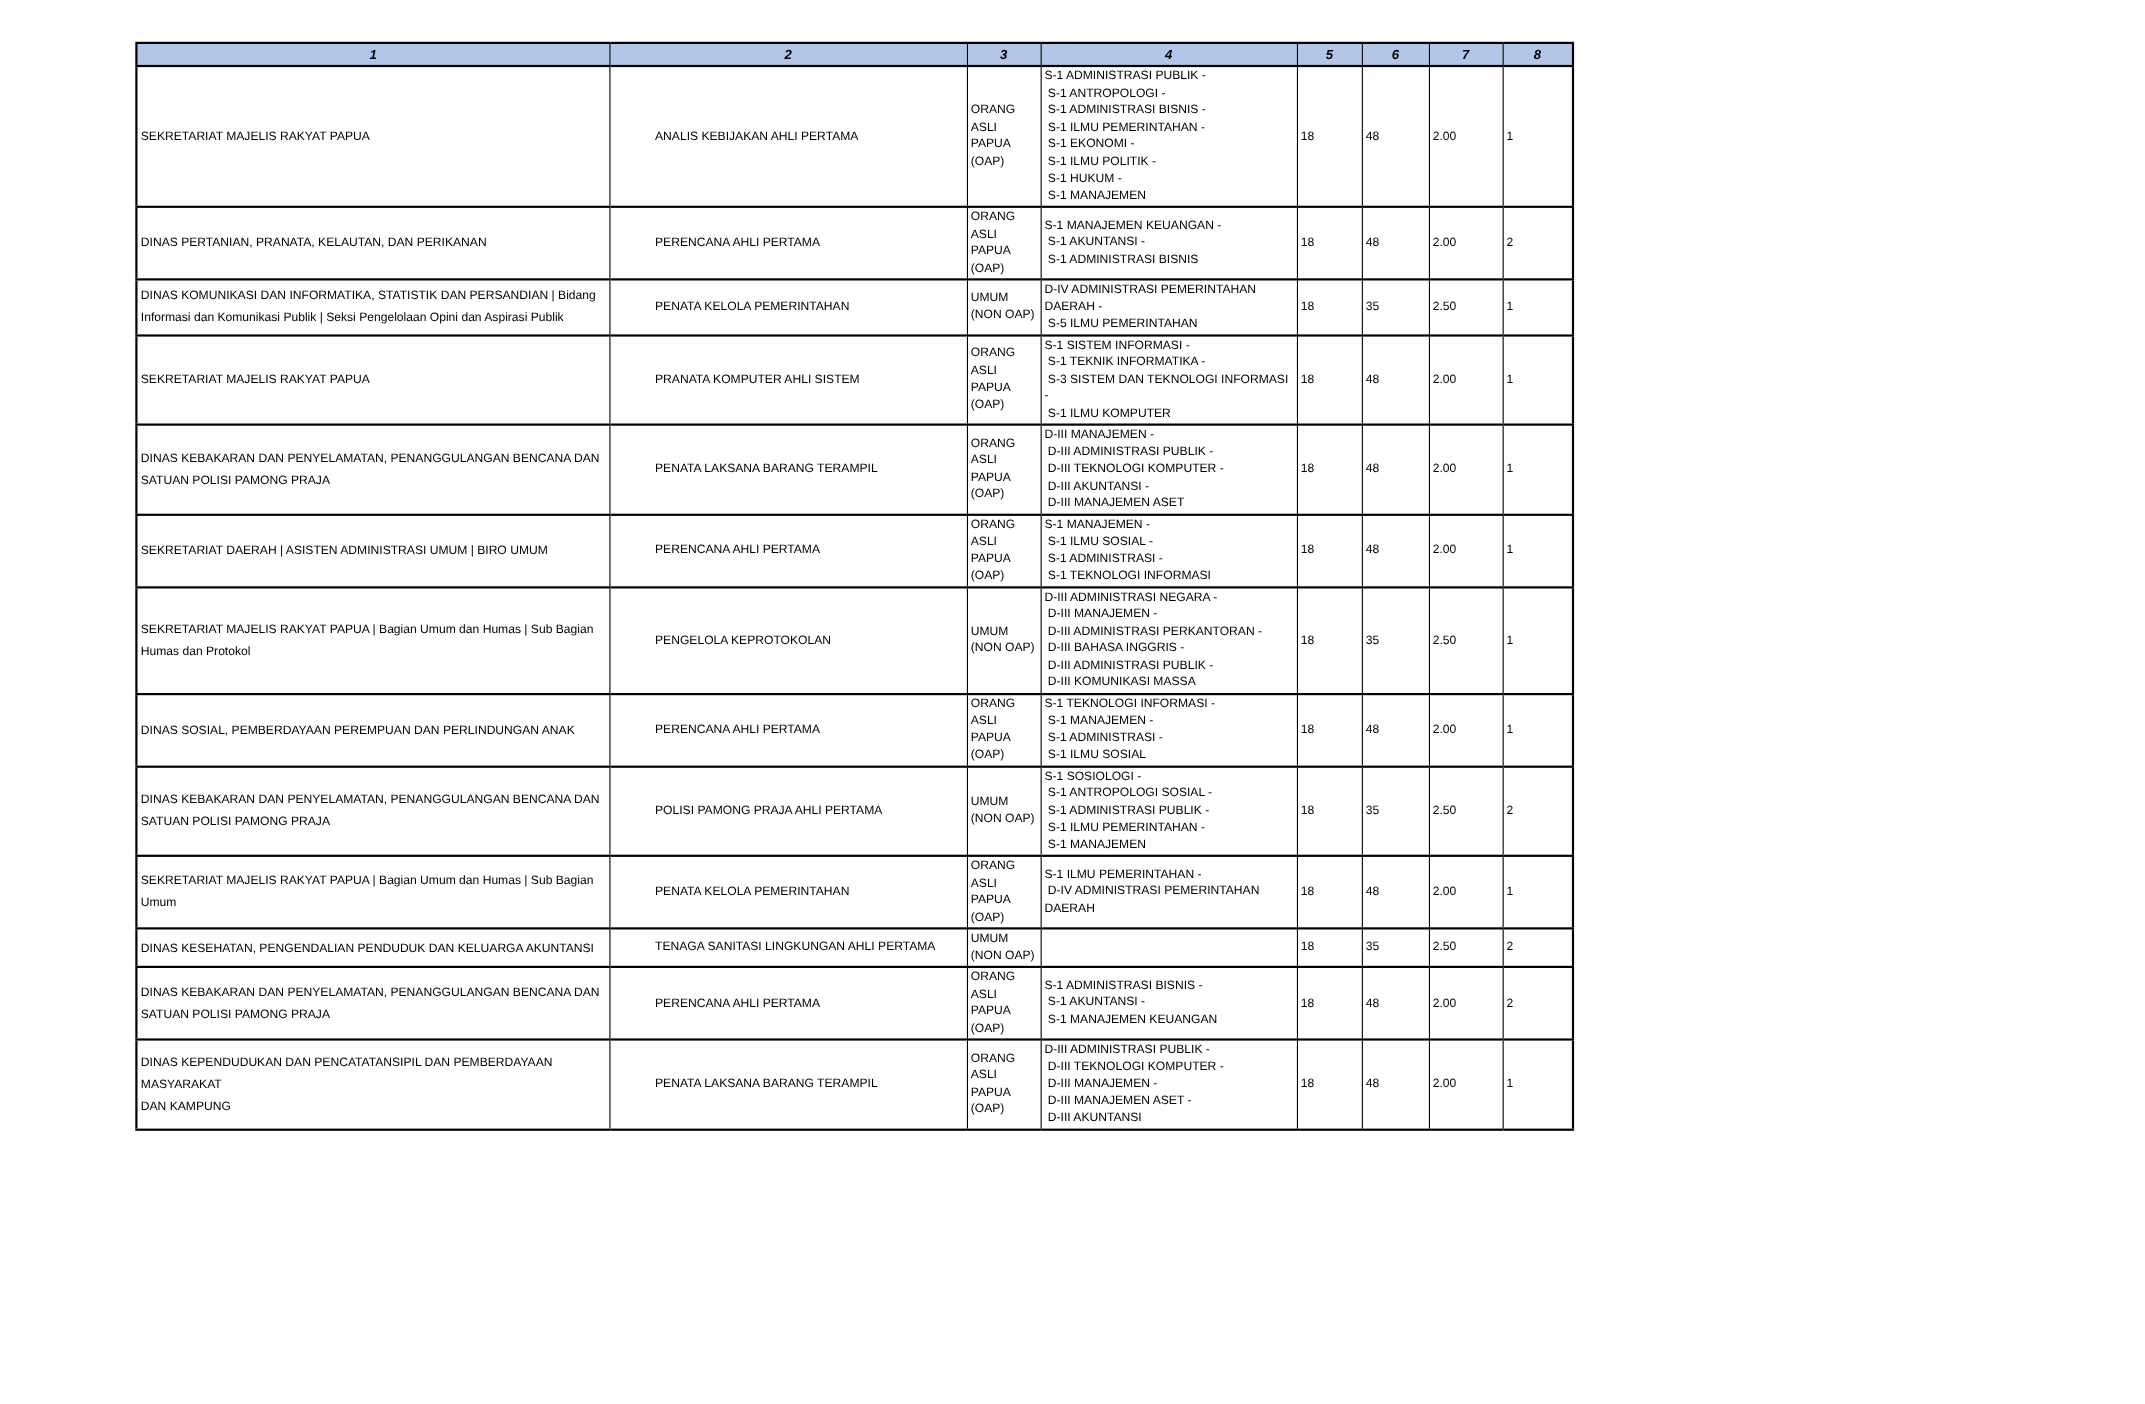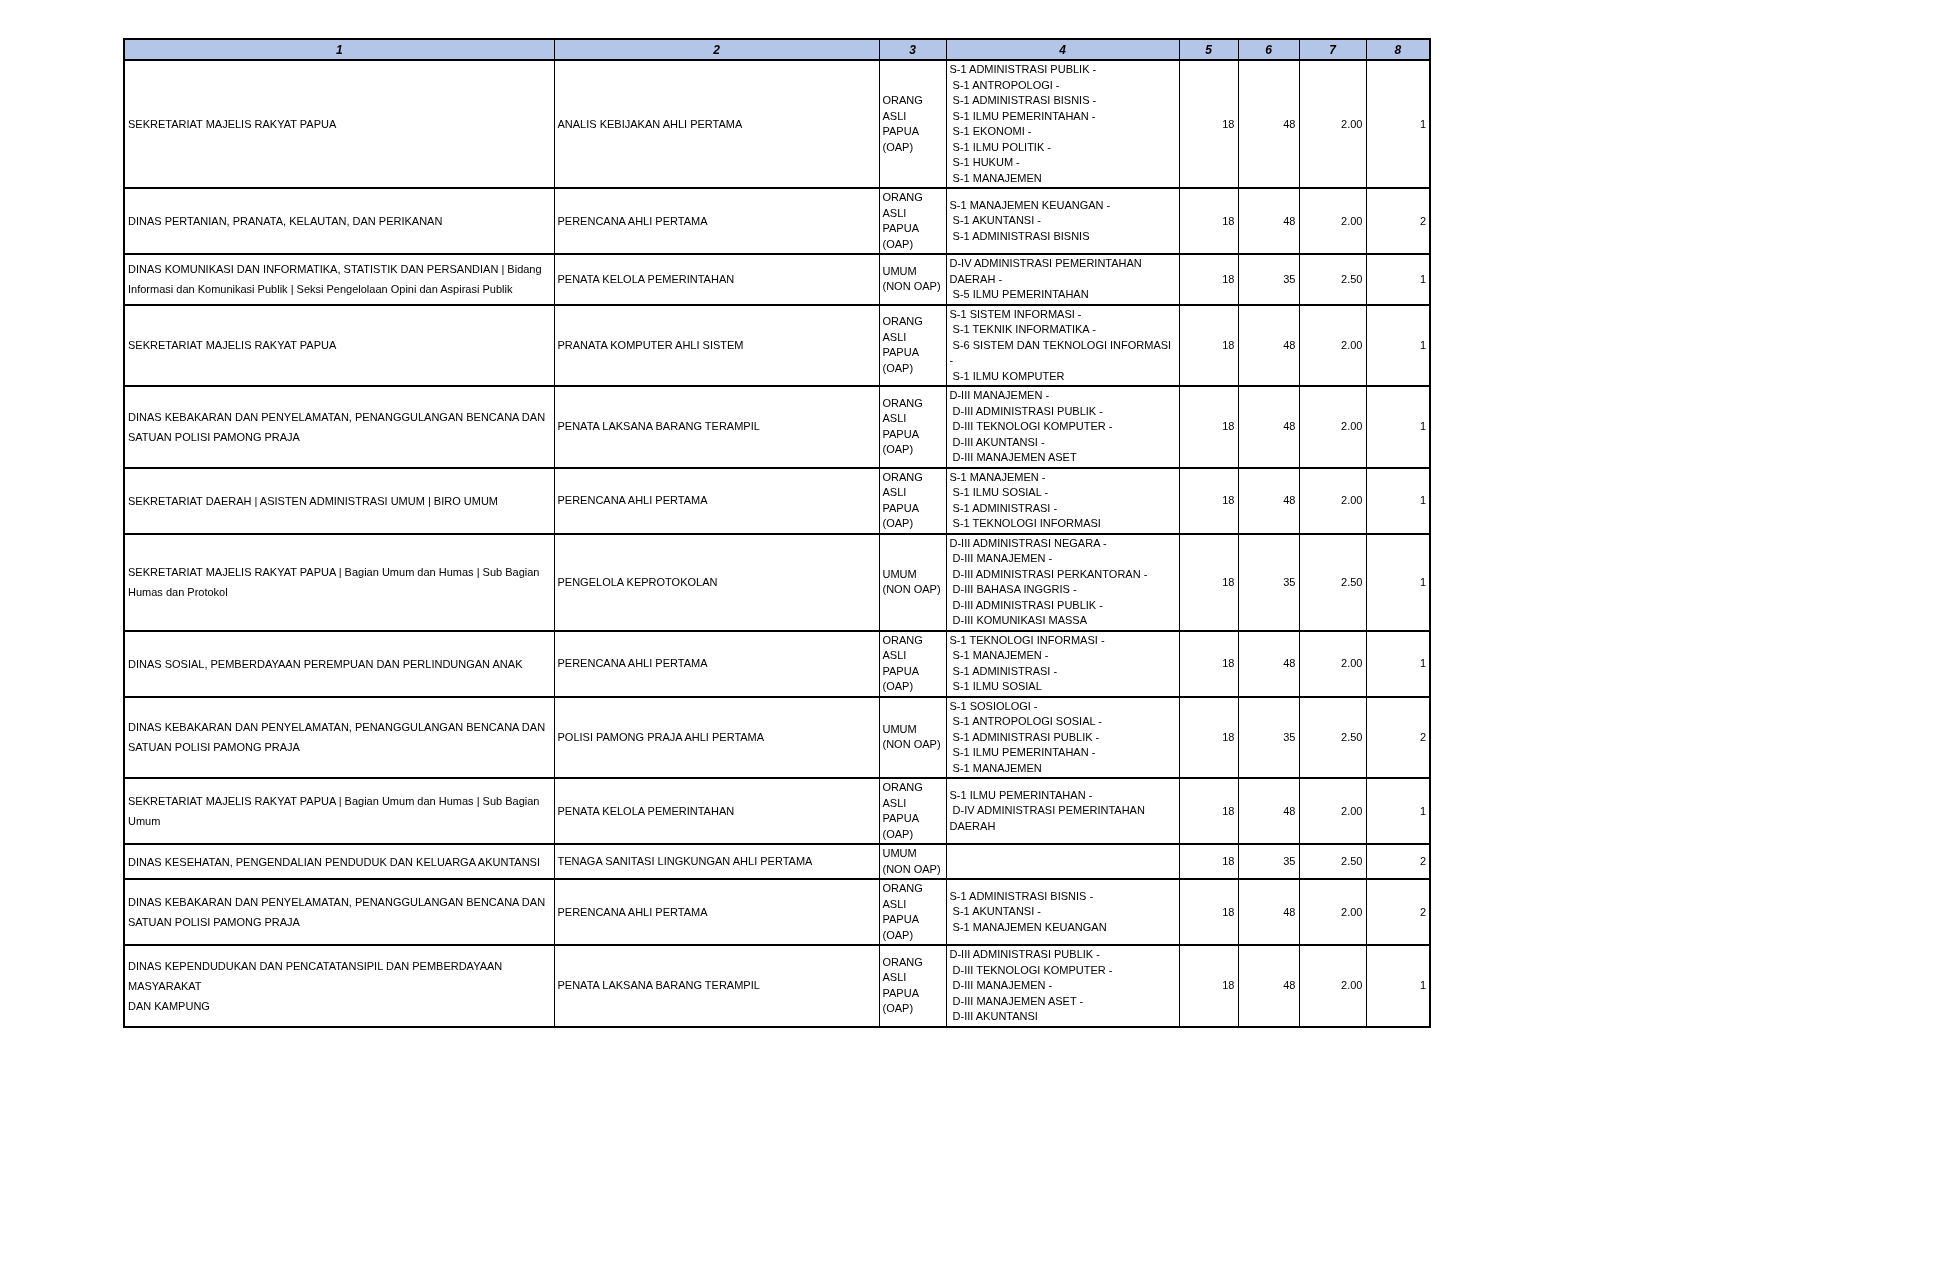--- a/index.html
+++ b/index.html
@@ -40,27 +40,28 @@
     height: 19px;
     padding: 0 2px;
   }
   table.formasi td {
     padding: 1px 3px;
     vertical-align: middle;
     font-size: 11px;
     background: #ffffff;
   }
   td.c-left  { text-align: left; }
-  td.c-center{ text-align: right; }
+  td.c-center{ text-align: left; }
   .unit {
     line-height: 20px;
     white-space: pre-wrap;
   }
   .pos {
     line-height: 15px;
+    margin-left: 38px;
   }
   .type, .edu {
     line-height: 15.5px;
     white-space: pre-wrap;
   }
   .num {
     line-height: 15px;
   }
 </style>
 </head>
@@ -197,21 +198,21 @@
             <div class="pos">PRANATA KOMPUTER AHLI SISTEM</div>
           </td>
           <td class="c-left">
             <div class="type">ORANG ASLI
 PAPUA
 (OAP)</div>
           </td>
           <td class="c-left">
             <div class="edu">S-1 SISTEM INFORMASI -
  S-1 TEKNIK INFORMATIKA -
- S-6 SISTEM DAN TEKNOLOGI INFORMASI -
+ S-3 SISTEM DAN TEKNOLOGI INFORMASI -
  S-1 ILMU KOMPUTER</div>
           </td>
           <td class="c-center">
             <div class="num">18</div>
           </td>
           <td class="c-center">
             <div class="num">48</div>
           </td>
           <td class="c-center">
             <div class="num">2.00</div>

